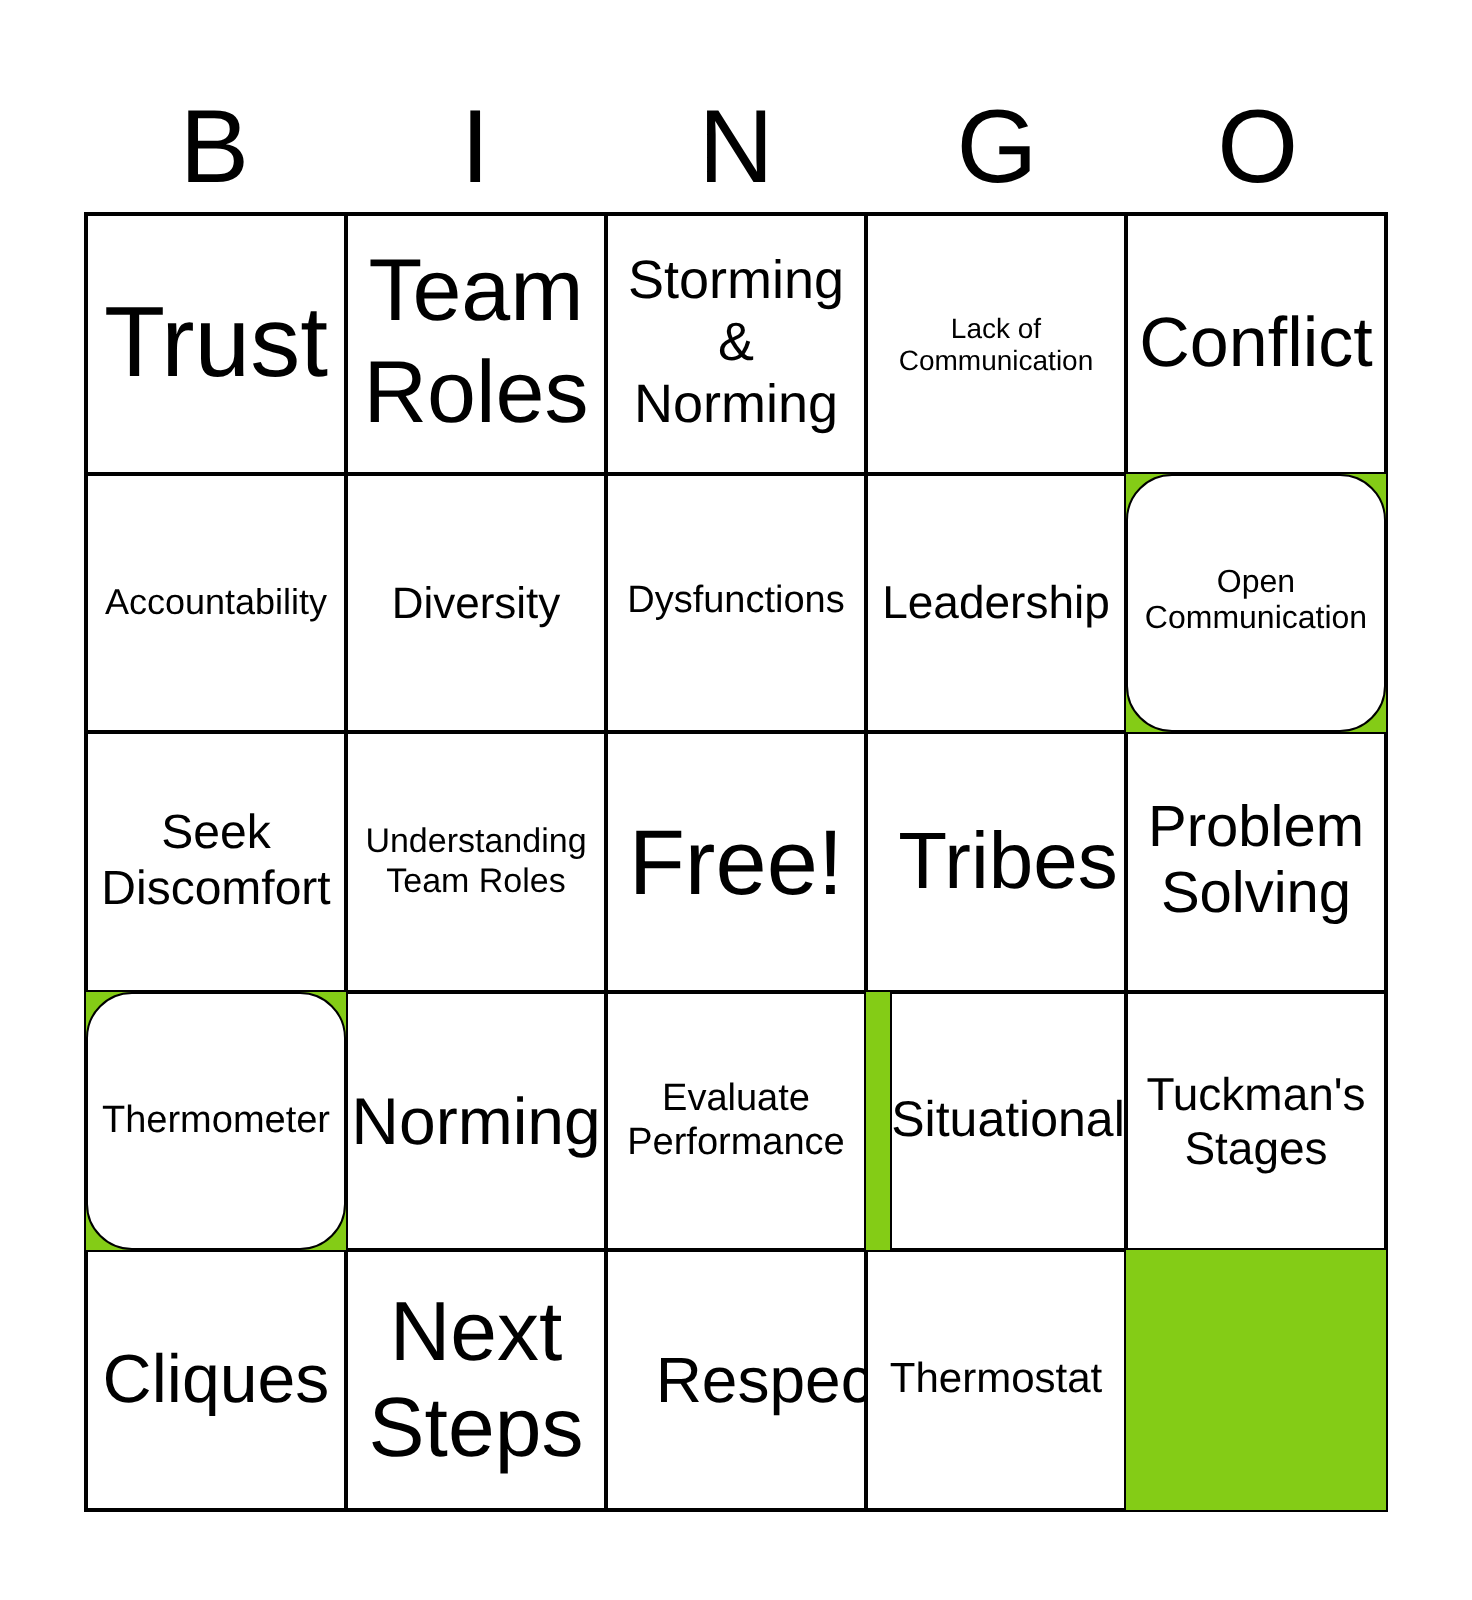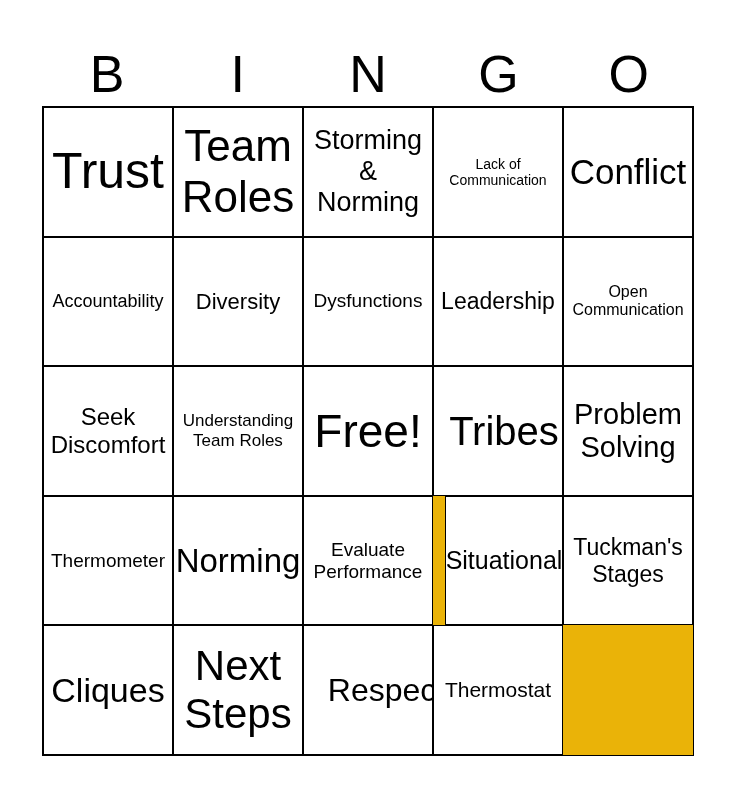--- a/index.html
+++ b/index.html
@@ -32,21 +32,21 @@
   }
   .grid {
     width: 652px;
     height: 650px;
     margin-left: 42px;
     box-sizing: border-box;
     border: 1px solid #000000;
     display: grid;
     grid-template-columns: repeat(5, 1fr);
     grid-template-rows: repeat(5, 1fr);
-    background: #eab308;
+    background: #84cc16;
   }
   .cell {
     box-sizing: border-box;
     border: 1px solid #000000;
     display: flex;
     align-items: center;
     justify-content: center;
     text-align: center;
     white-space: pre-line;
     line-height: 1.15;
@@ -74,31 +74,31 @@
       <div class="cell" style="font-size: 27px;">Storming
 &amp;
 Norming</div>
       <div class="cell" style="font-size: 14px;">Lack of
 Communication</div>
       <div class="cell" style="font-size: 35px;">Conflict</div>
       <div class="cell" style="font-size: 18px; text-align: center;">Accountability</div>
       <div class="cell" style="font-size: 22px;">Diversity</div>
       <div class="cell" style="font-size: 19px;">Dysfunctions</div>
       <div class="cell" style="font-size: 23px;">Leadership</div>
-      <div class="cell" style="font-size: 16px;">Open
+      <div class="cell" style="font-size: 16px; border-radius: 23px;">Open
 Communication</div>
       <div class="cell" style="font-size: 24px;">Seek
 Discomfort</div>
       <div class="cell" style="font-size: 17px;">Understanding
 Team Roles</div>
       <div class="cell" style="font-size: 46px;">Free!</div>
       <div class="cell" style="font-size: 40px; padding-left: 16px;">Tribes</div>
       <div class="cell" style="font-size: 29px;">Problem
 Solving</div>
-      <div class="cell" style="font-size: 19px;">Thermometer</div>
+      <div class="cell" style="font-size: 19px; border-radius: 23px;">Thermometer</div>
       <div class="cell" style="font-size: 33px;">Norming</div>
       <div class="cell" style="font-size: 19px;">Evaluate
 Performance</div>
       <div class="cell" style="font-size: 25px; margin-left: 12px;">Situational</div>
       <div class="cell" style="font-size: 23px;">Tuckman's
 Stages</div>
       <div class="cell" style="font-size: 34px;">Cliques</div>
       <div class="cell" style="font-size: 42px;">Next
 Steps</div>
       <div class="cell" style="font-size: 32px; padding-left: 41px;">Respect</div>

